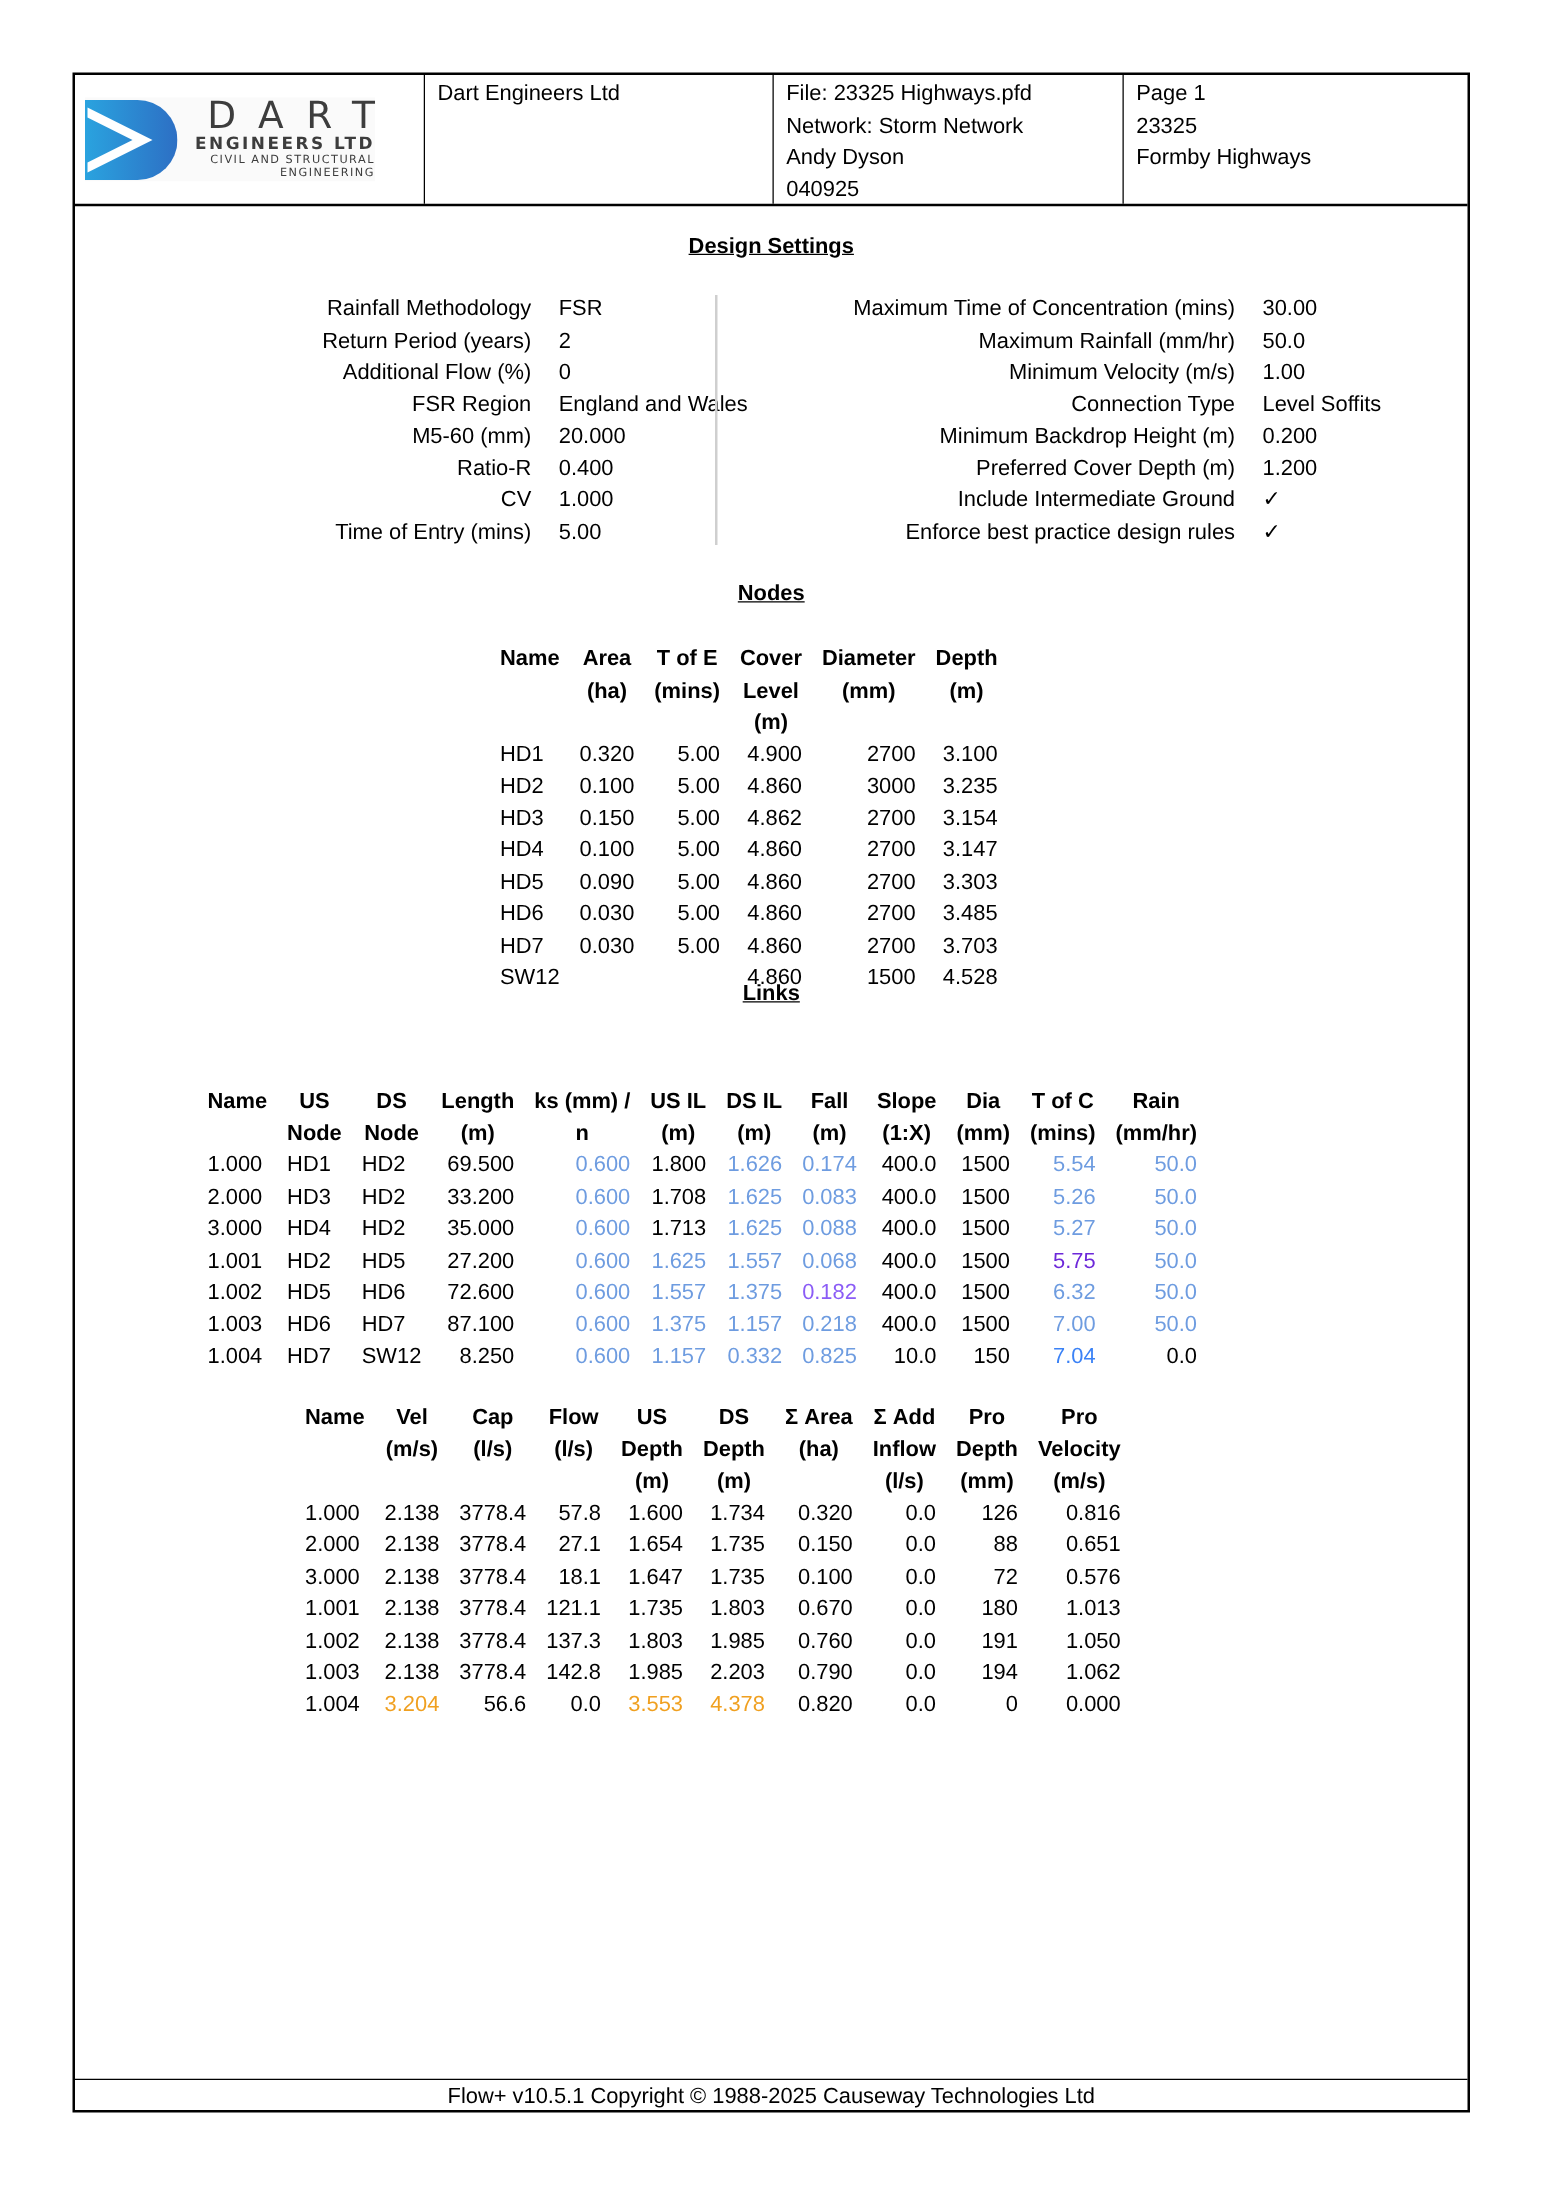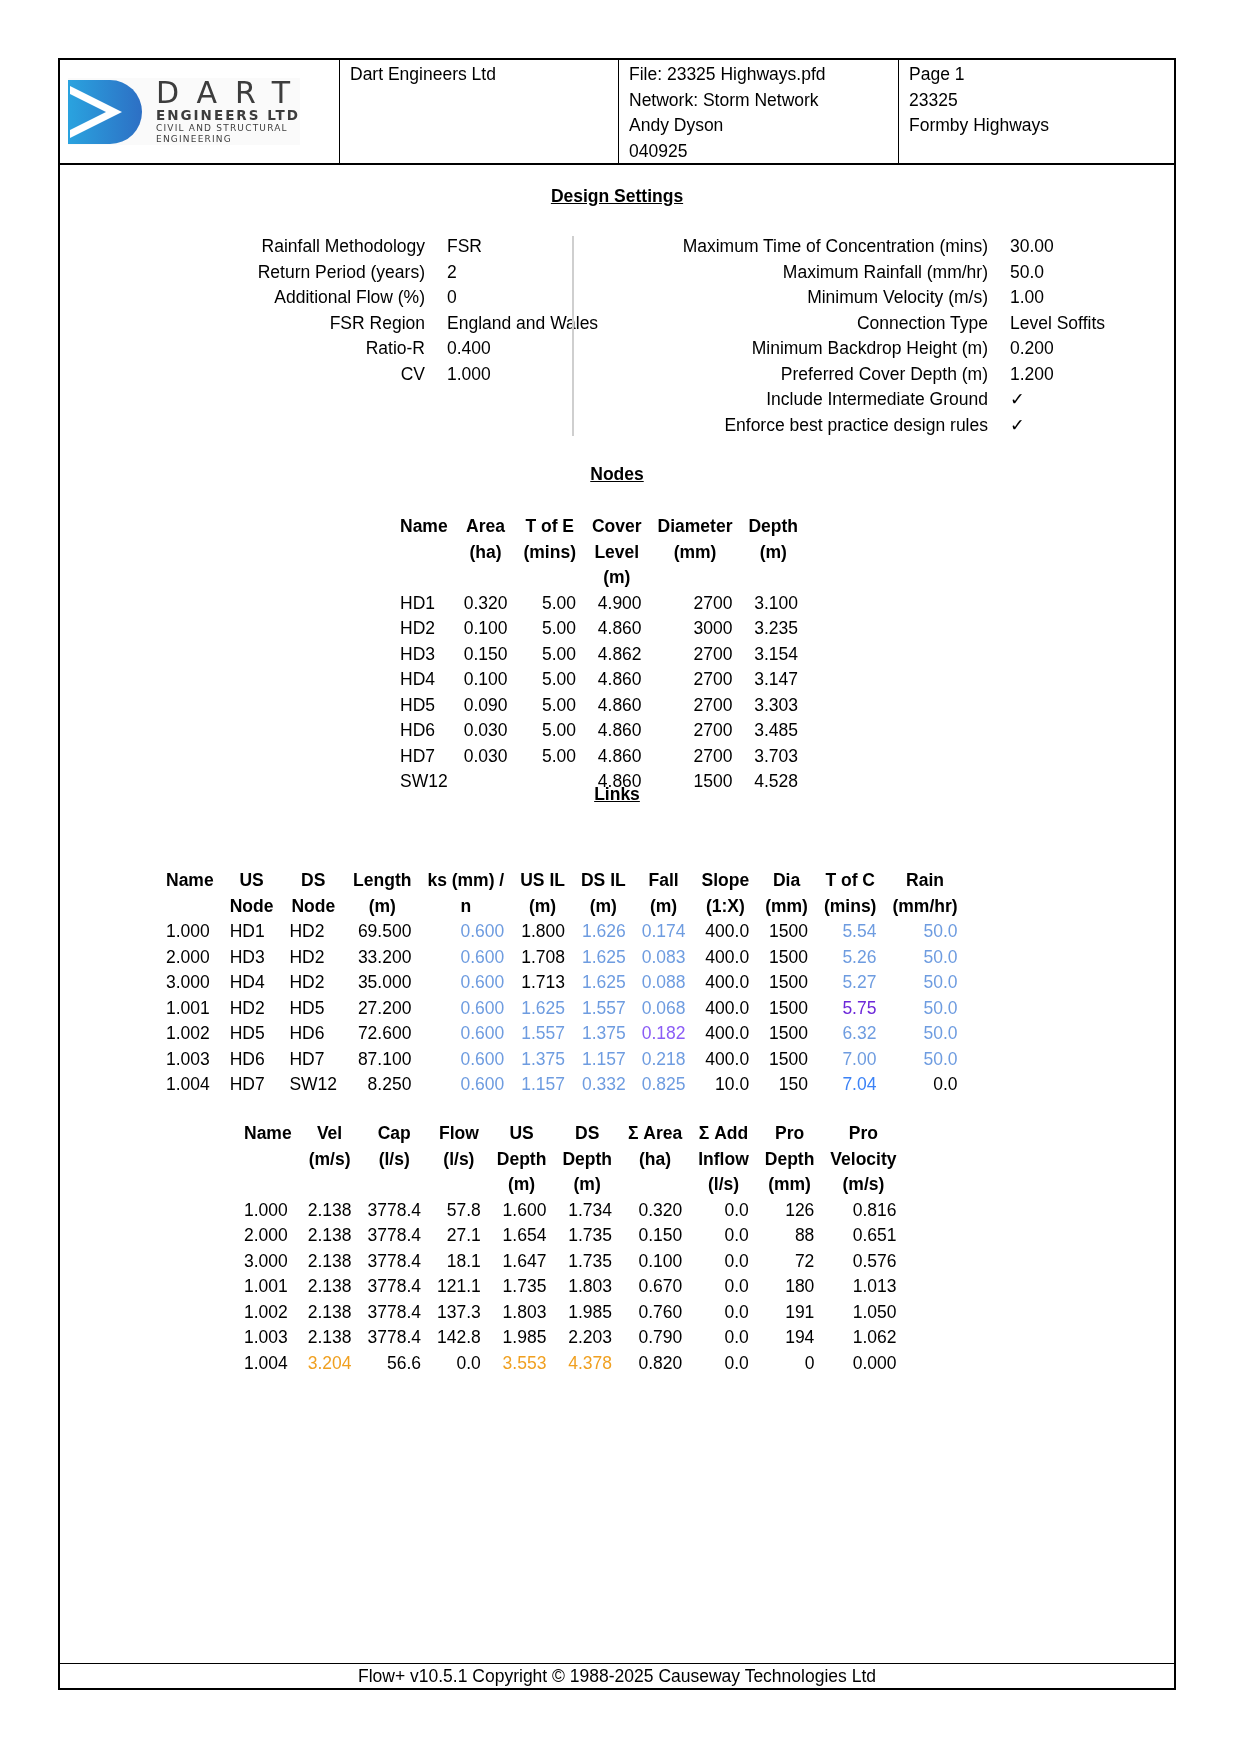--- a/index.html
+++ b/index.html
@@ -7,21 +7,21 @@
   .page-frame { position: absolute; left: 58px; top: 58px; width: 1118px; height: 1632px; border: 2px solid #000; box-sizing: border-box; }
   .header { position: absolute; left: 0; top: 0; width: 100%; height: 103px; border-bottom: 2px solid #000; display: flex; }
   .hcell { border-right: 1.5px solid #000; box-sizing: border-box; padding: 2px 10px; line-height: 25.5px; }
   .hcell:last-child { border-right: none; }
   .hc-logo { width: 280px; padding: 10px 8px; display: flex; align-items: center; }
   .hc-company { width: 279px; }
   .hc-file { width: 280px; }
   .hc-page { flex: 1; }
   .logo { display: flex; align-items: center; gap: 14px; background: #fafafa; }
   .logo-mark { width: 74px; height: 64px; }
-  .logo-text { font-family: "DejaVu Sans", sans-serif; color: #3d3d3d; text-align: left; }
+  .logo-text { font-family: "DejaVu Sans", sans-serif; color: #3d3d3d; text-align: right; }
   .logo-dart { font-size: 30px; letter-spacing: 18px; font-weight: normal; line-height: 30px; margin-right: -18px; }
   .logo-eng { font-size: 13.5px; font-weight: bold; letter-spacing: 2px; line-height: 15px; }
   .logo-civil { font-size: 9px; letter-spacing: 1.2px; line-height: 11px; }
   .logo-engineering { font-size: 9px; letter-spacing: 1.2px; line-height: 11px; }
 
   .section-title { position: absolute; left: 0; width: 100%; text-align: center; font-weight: bold; text-decoration: underline; font-size: 17.5px; }
 
   .settings { position: absolute; top: 235px; left: 0; width: 100%; }
   .set-left { position: absolute; left: 120px; top: 0; }
   .set-right { position: absolute; left: 510px; top: 0; }
@@ -97,26 +97,34 @@
         </div>
         <div class="set-row">
           <div class="lbl">Additional Flow (%)</div>
           <div class="val">0</div>
         </div>
         <div class="set-row">
           <div class="lbl">FSR Region</div>
           <div class="val">England and Wales</div>
         </div>
         <div class="set-row">
+          <div class="lbl">M5-60 (mm)</div>
+          <div class="val">20.000</div>
+        </div>
+        <div class="set-row">
           <div class="lbl">Ratio-R</div>
           <div class="val">0.400</div>
         </div>
         <div class="set-row">
           <div class="lbl">CV</div>
           <div class="val">1.000</div>
+        </div>
+        <div class="set-row">
+          <div class="lbl">Time of Entry (mins)</div>
+          <div class="val">5.00</div>
         </div>
       </div>
     <div class="set-right" id="set-right">
         <div class="set-row">
           <div class="lbl">Maximum Time of Concentration (mins)</div>
           <div class="val">30.00</div>
         </div>
         <div class="set-row">
           <div class="lbl">Maximum Rainfall (mm/hr)</div>
           <div class="val">50.0</div>

